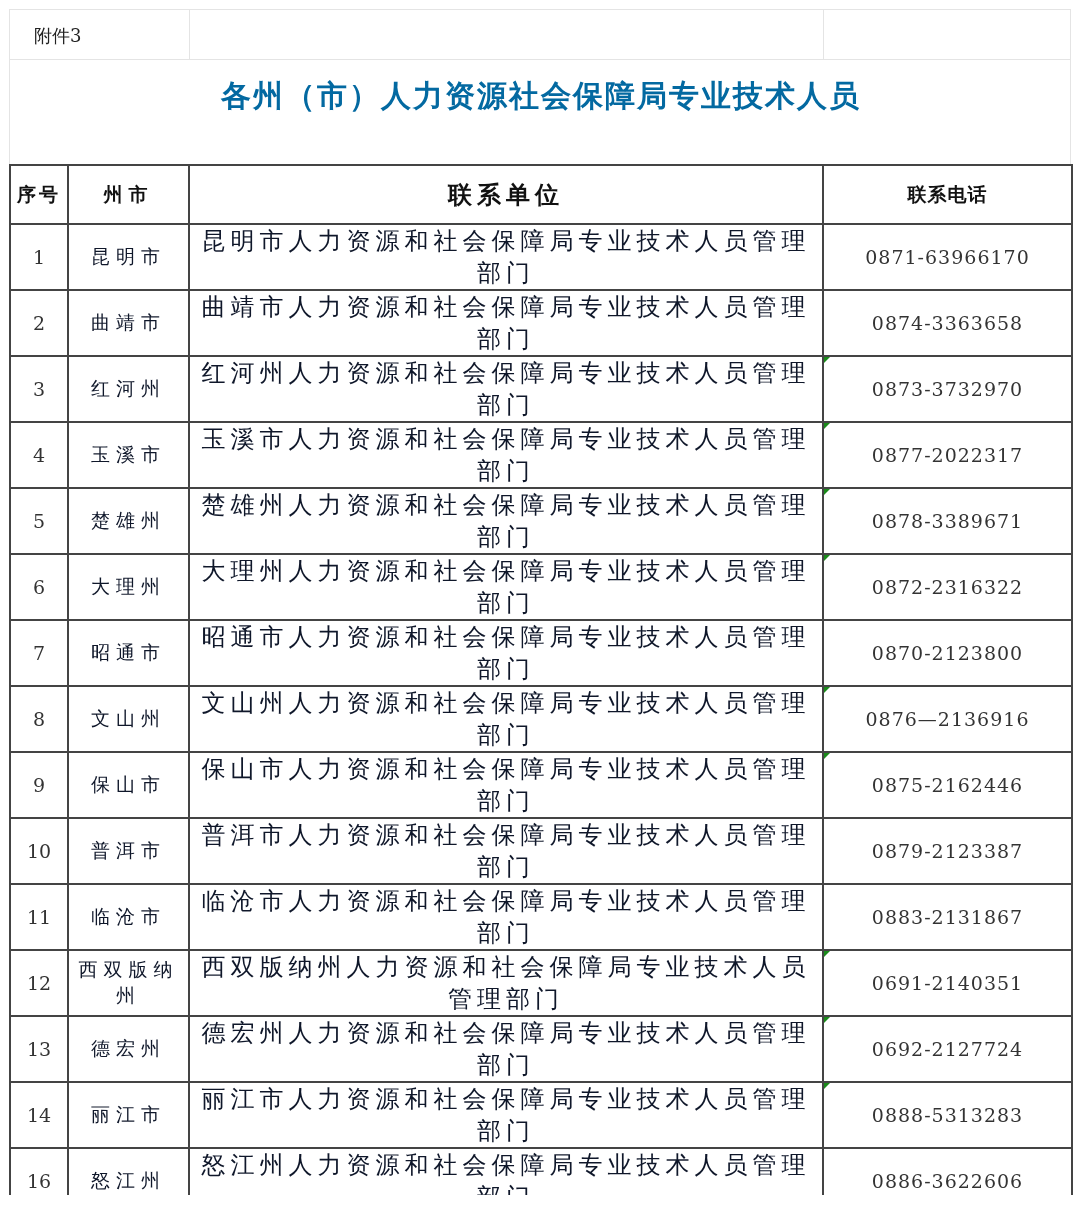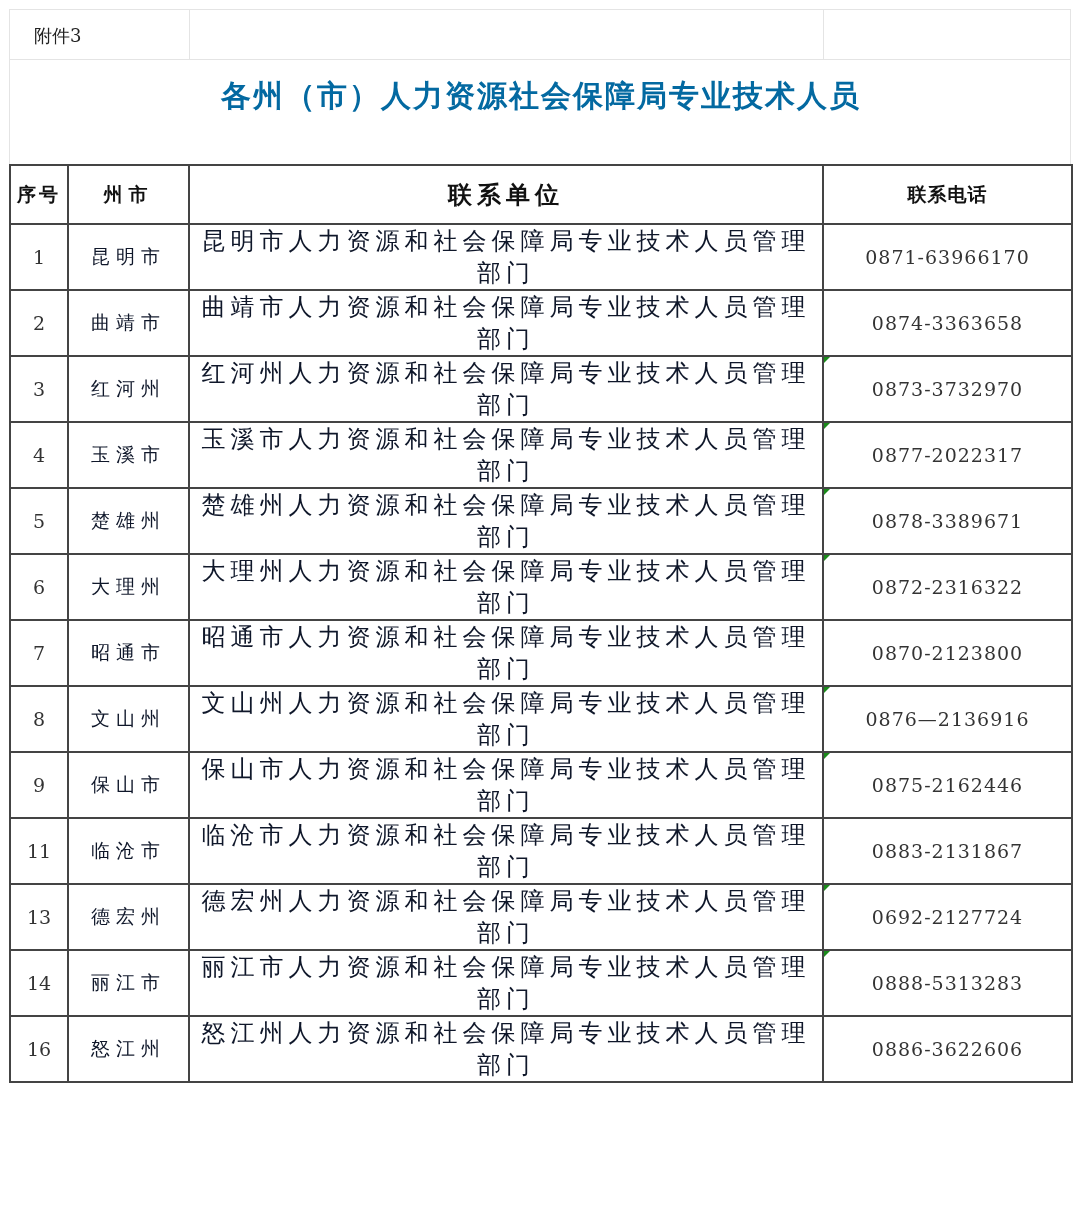--- a/index.html
+++ b/index.html
@@ -110,24 +110,36 @@
           <td class="c-unit">文山州人力资源和社会保障局专业技术人员管理部门</td>
           <td class="c-phone flag">0876—2136916</td>
         </tr>
         <tr>
           <td class="c-no">9</td>
           <td class="c-city">保山市</td>
           <td class="c-unit">保山市人力资源和社会保障局专业技术人员管理部门</td>
           <td class="c-phone flag">0875-2162446</td>
         </tr>
         <tr>
+          <td class="c-no">10</td>
+          <td class="c-city">普洱市</td>
+          <td class="c-unit">普洱市人力资源和社会保障局专业技术人员管理部门</td>
+          <td class="c-phone">0879-2123387</td>
+        </tr>
+        <tr>
           <td class="c-no">11</td>
           <td class="c-city">临沧市</td>
           <td class="c-unit">临沧市人力资源和社会保障局专业技术人员管理部门</td>
           <td class="c-phone">0883-2131867</td>
+        </tr>
+        <tr>
+          <td class="c-no">12</td>
+          <td class="c-city">西双版纳州</td>
+          <td class="c-unit">西双版纳州人力资源和社会保障局专业技术人员管理部门</td>
+          <td class="c-phone flag">0691-2140351</td>
         </tr>
         <tr>
           <td class="c-no">13</td>
           <td class="c-city">德宏州</td>
           <td class="c-unit">德宏州人力资源和社会保障局专业技术人员管理部门</td>
           <td class="c-phone flag">0692-2127724</td>
         </tr>
         <tr>
           <td class="c-no">14</td>
           <td class="c-city">丽江市</td>

